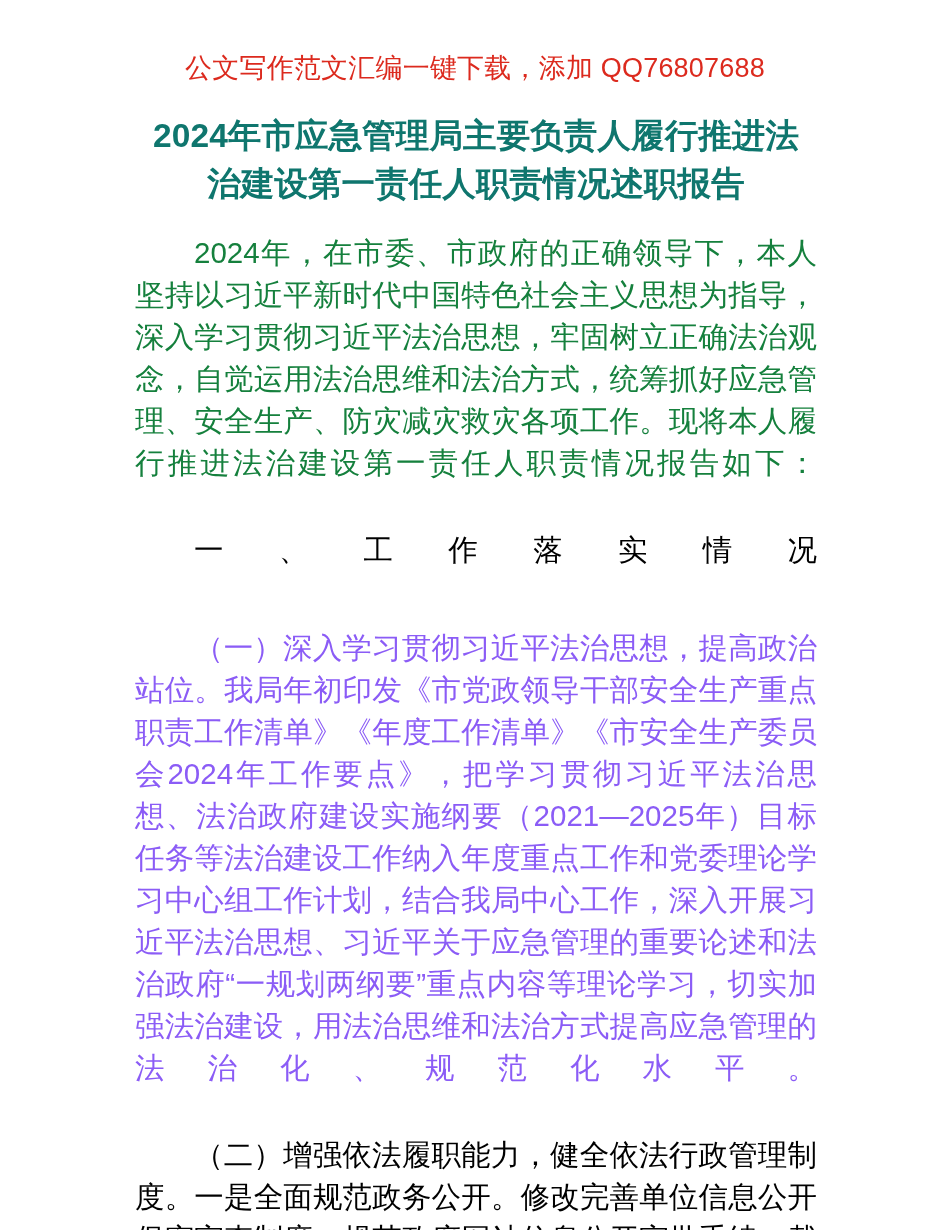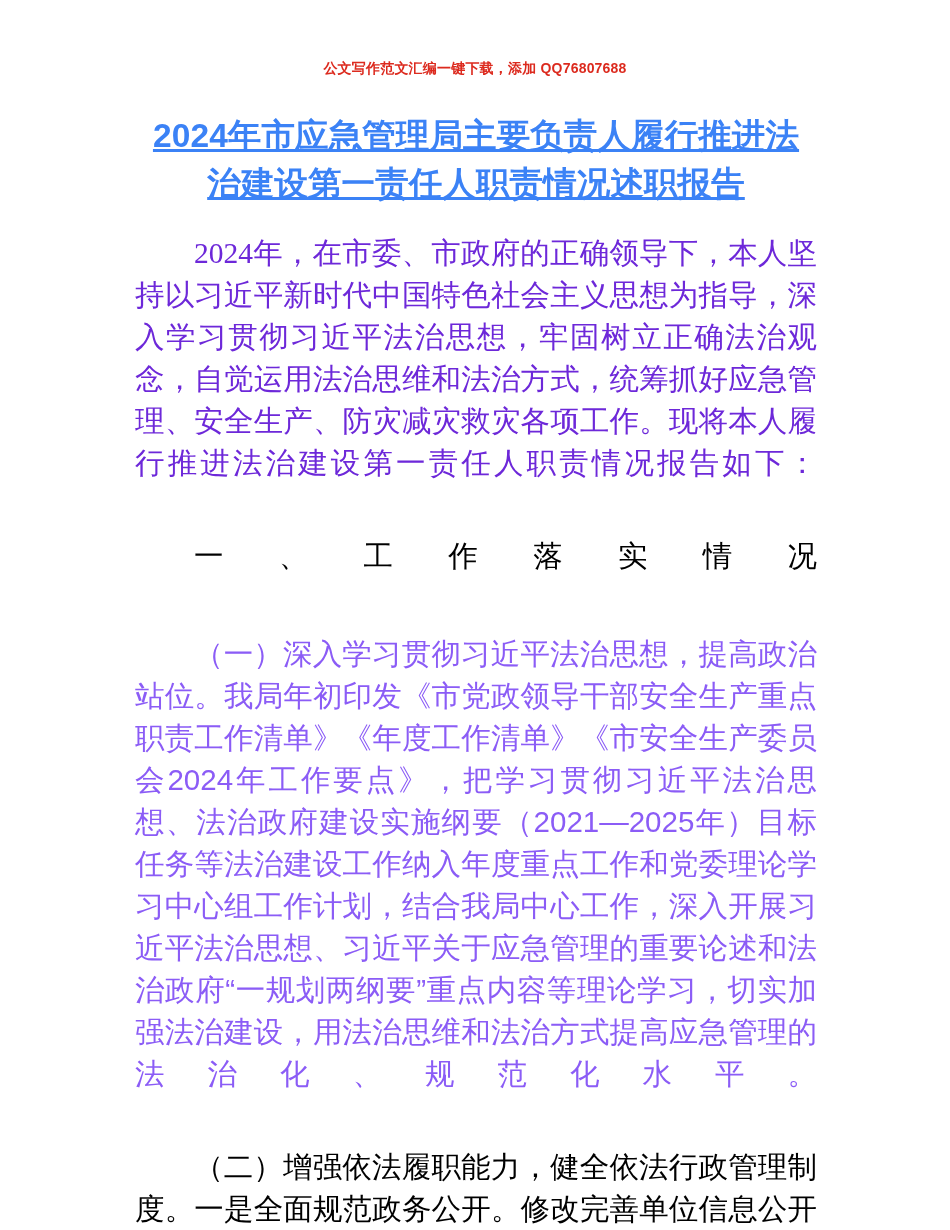--- a/index.html
+++ b/index.html
@@ -19,23 +19,23 @@
     box-sizing: border-box;
   }
 
   
   .promo-header {
     position: absolute;
     top: 55px;
     left: 0;
     width: 950px;
     text-align: center;
-    font-size: 14px;
+    font-size: 27px;
     line-height: 26px;
-    font-weight: 700;
+    font-weight: 400;
     letter-spacing: 0.2px;
     white-space: nowrap;
   }
 
   
   .doc-body {
     position: absolute;
     top: 112px;
     left: 135px;
     width: 682px;
@@ -58,42 +58,42 @@
     color: #000000;
     text-align: justify;
     text-justify: inter-character;
     text-indent: 2em;
     margin: 0;
     letter-spacing: 0;
     word-break: break-all;
   }
 
   .para.gap-lg { margin-top: 24px; }
-  .para.gap-md { margin-top: 9px; }
+  .para.gap-md { margin-top: 3px; }
   .para.gap-sm { margin-top: 14px; }
 
   
   .para:after {
     content: "";
     display: inline-block;
     width: 100%;
   }
 </style>
 </head>
 <body style="background: rgb(255, 255, 255);">
 
 <div class="page" style="background: rgb(255, 255, 255);">
 
   <div class="promo-header" style="color: rgb(220, 42, 30);">公文写作范文汇编一键下载，添加 QQ76807688</div>
 
   <div class="doc-body">
 
-    <h1 class="doc-title" style="color: #3b82f6; text-decoration: underline;">2024年市应急管理局主要负责人履行推进法治建设第一责任人职责情况述职报告</h1>
+    <h1 class="doc-title" style="color: #0f766e;">2024年市应急管理局主要负责人履行推进法治建设第一责任人职责情况述职报告</h1>
 
-    <p class="para gap-lg" style="color: #6d28d9; font-family: Liberation Serif, serif;">2024年，在市委、市政府的正确领导下，本人坚持以习近平新时代中国特色社会主义思想为指导，深入学习贯彻习近平法治思想，牢固树立正确法治观念，自觉运用法治思维和法治方式，统筹抓好应急管理、安全生产、防灾减灾救灾各项工作。现将本人履行推进法治建设第一责任人职责情况报告如下：</p>
+    <p class="para gap-lg" style="color: #15803d;">2024年，在市委、市政府的正确领导下，本人坚持以习近平新时代中国特色社会主义思想为指导，深入学习贯彻习近平法治思想，牢固树立正确法治观念，自觉运用法治思维和法治方式，统筹抓好应急管理、安全生产、防灾减灾救灾各项工作。现将本人履行推进法治建设第一责任人职责情况报告如下：</p>
 
     <p class="para gap-md" style="color: rgb(0, 0, 0);">一、工作落实情况</p>
 
     <p class="para gap-sm" style="color: #8b5cf6;">（一）深入学习贯彻习近平法治思想，提高政治站位。我局年初印发《市党政领导干部安全生产重点职责工作清单》《年度工作清单》《市安全生产委员会2024年工作要点》，把学习贯彻习近平法治思想、法治政府建设实施纲要（2021—2025年）目标任务等法治建设工作纳入年度重点工作和党委理论学习中心组工作计划，结合我局中心工作，深入开展习近平法治思想、习近平关于应急管理的重要论述和法治政府“一规划两纲要”重点内容等理论学习，切实加强法治建设，用法治思维和法治方式提高应急管理的法治化、规范化水平。</p>
 
     <p class="para gap-md" style="color: rgb(0, 0, 0);">（二）增强依法履职能力，健全依法行政管理制度。一是全面规范政务公开。修改完善单位信息公开保密审查制度，规范政府网站信息公开审批手续，截至目前，局门户网站共发布</p>
 
   </div>
 </div>
 

